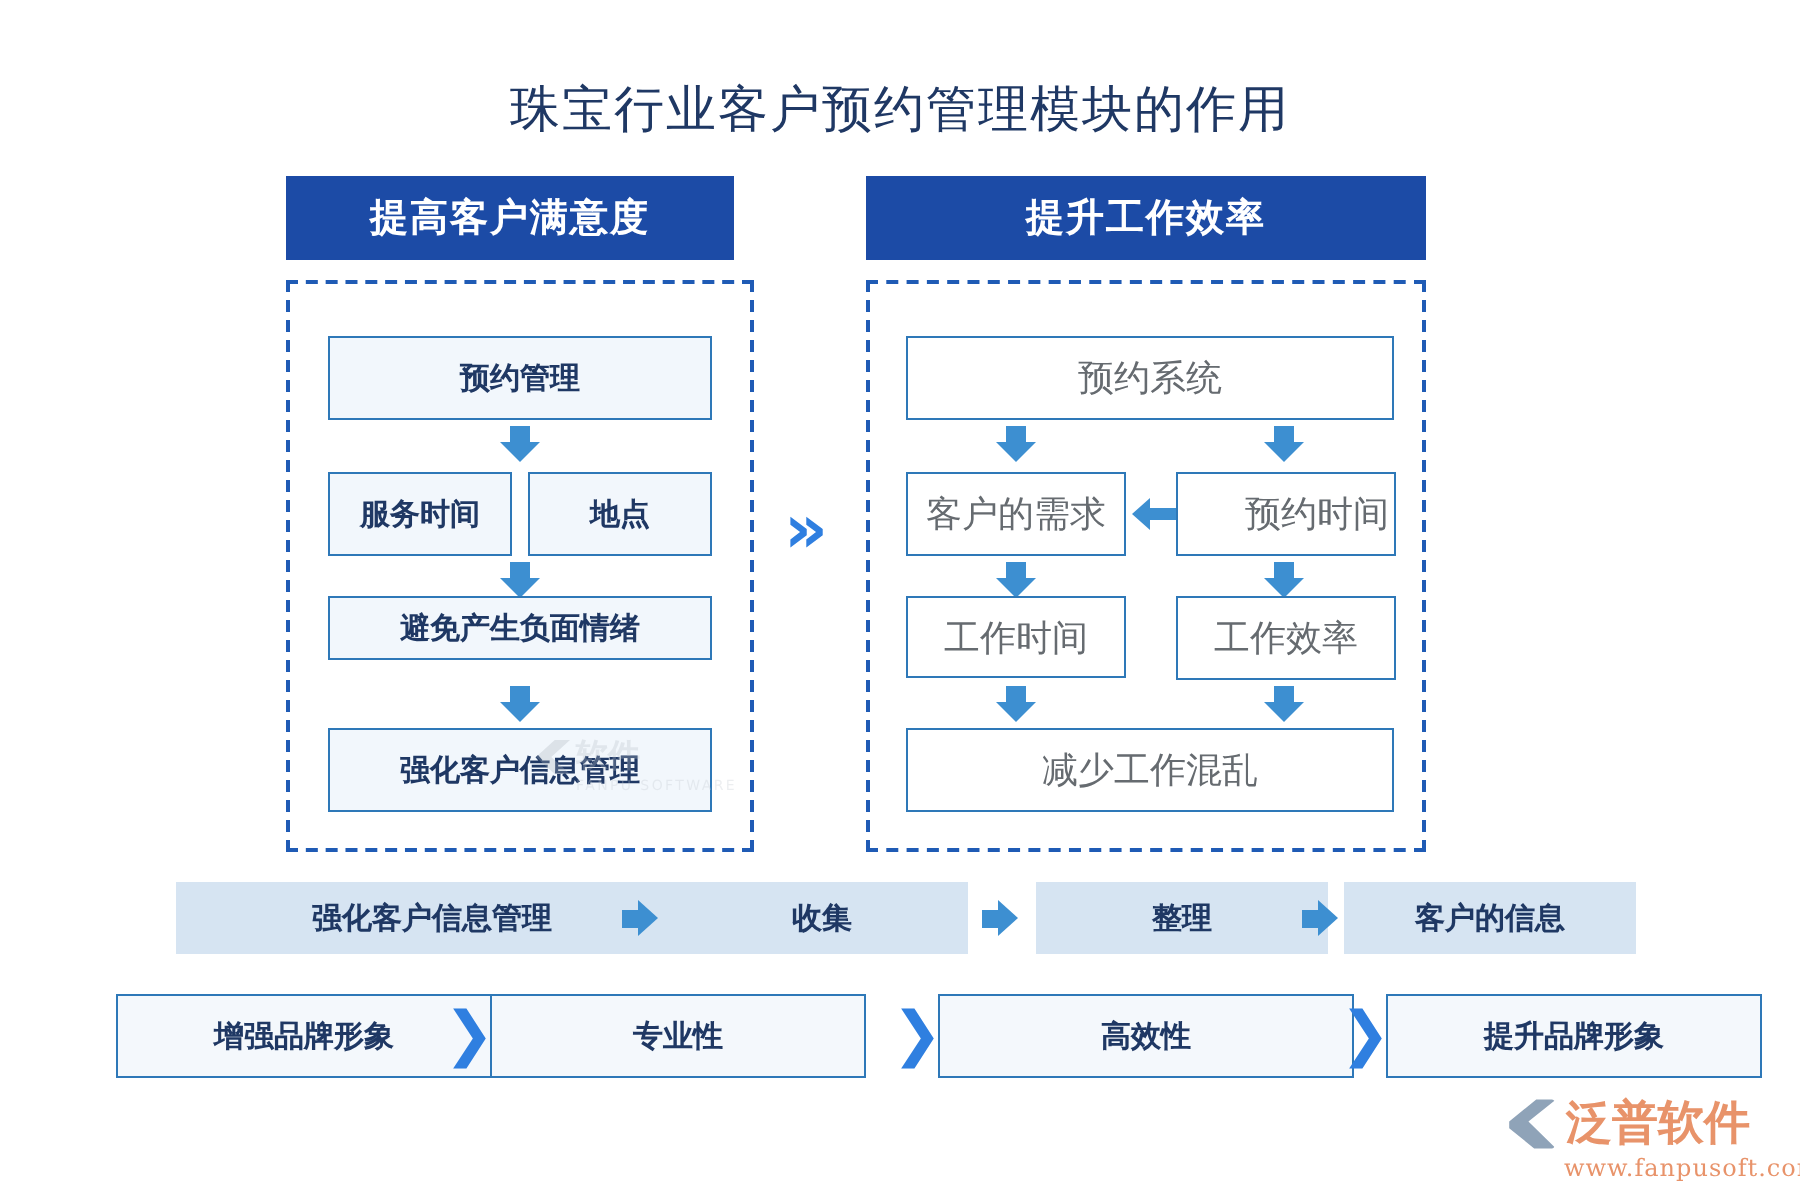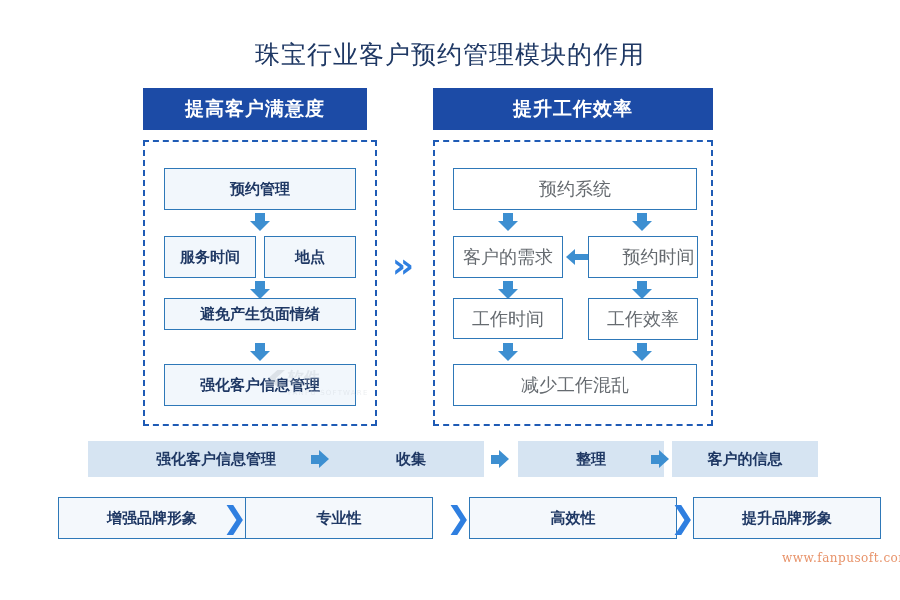--- a/index.html
+++ b/index.html
@@ -245,16 +245,20 @@
 
   <div class="frow2-box" style="left:22px;  width:188px;margin-left:36px;">增强品牌形象</div>
   <div class="frow2-chev" style="left:222px;">❯</div>
   <div class="frow2-box" style="left:245px; width:188px;">专业性</div>
   <div class="frow2-chev" style="left:446px;">❯</div>
   <div class="frow2-box" style="left:469px; width:208px;">高效性</div>
   <div class="frow2-chev" style="left:670px;">❯</div>
   <div class="frow2-box" style="left:693px; width:188px;">提升品牌形象</div>
 
   <div class="logo">
+    <div class="lrow">
+      <span class="lmark"></span>
+      <span class="lcn">泛普软件</span>
+    </div>
     <div class="lurl">www.fanpusoft.com</div>
   </div>
 
 </div>
 
 </body></html>

